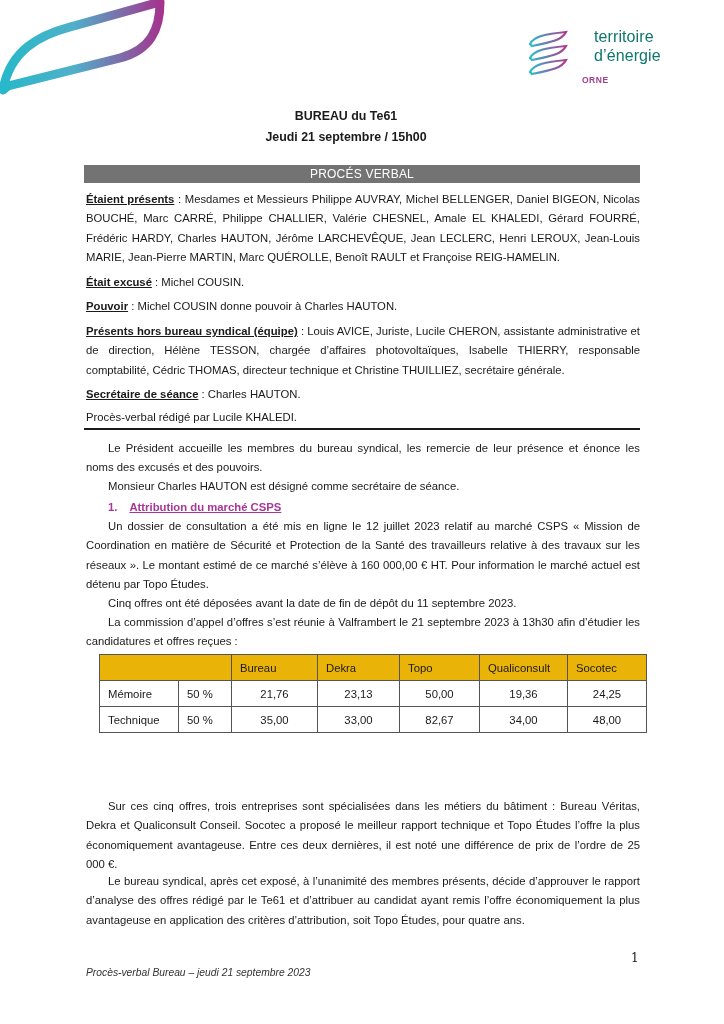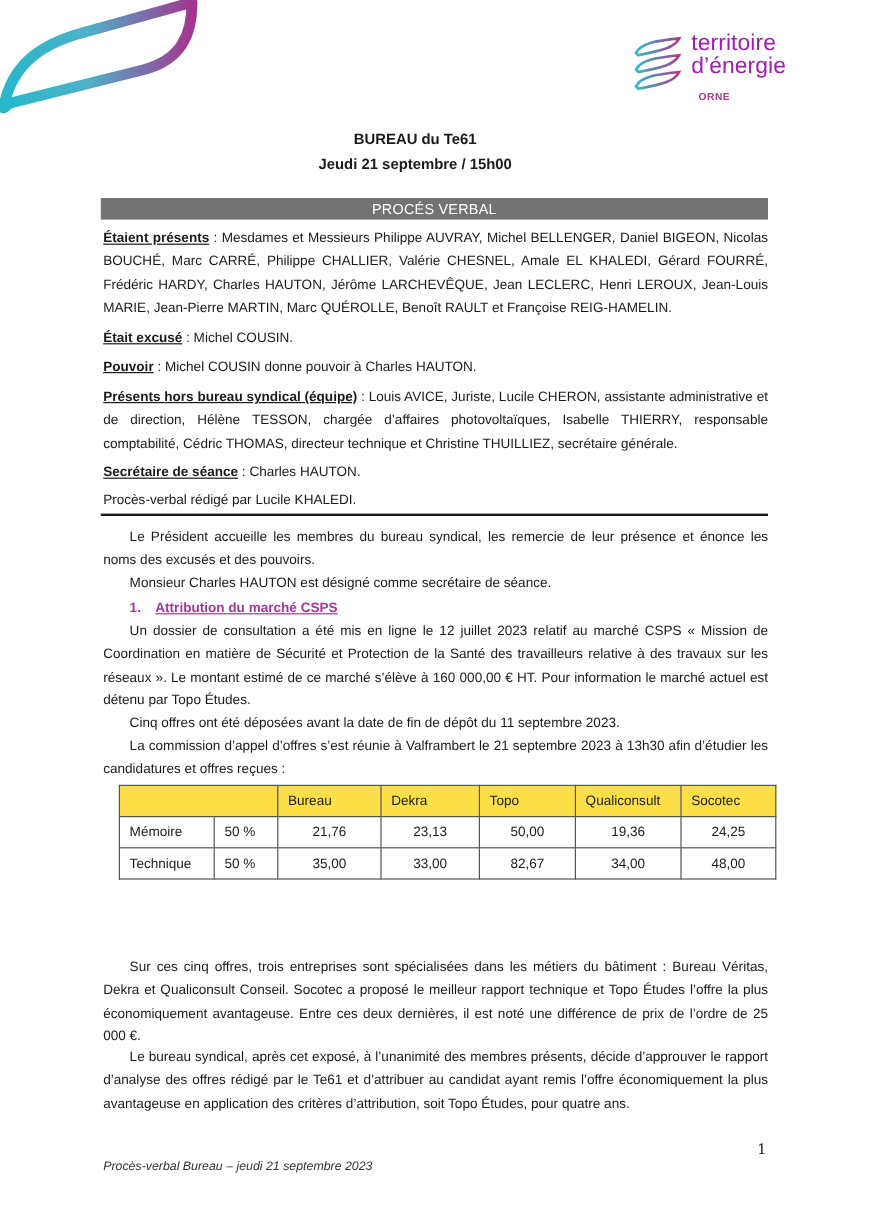--- a/index.html
+++ b/index.html
@@ -1,41 +1,41 @@
 <!DOCTYPE html>
 <html><head>
 <meta charset="utf-8">
 <style>
   html, body { margin: 0; padding: 0; background: #ffffff; }
   body { width: 724px; height: 1024px; position: relative; overflow: hidden;
          font-family: "Liberation Sans", "DejaVu Sans", sans-serif; color: #1a1a1a; }
   .corner-logo { position: absolute; left: 0; top: 0; width: 165px; height: 96px; }
   .brand { position: absolute; left: 526px; top: 28px; width: 170px; height: 58px; }
   .brand-mark { position: absolute; left: 0; top: 2px; width: 44px; height: 46px; }
-  .brand-text { position: absolute; left: 50px; top: -1px; font-size: 19px; line-height: 19px; color: #a21caf; letter-spacing: 0.1px; }
+  .brand-text { position: absolute; left: 68px; top: -1px; font-size: 16px; line-height: 19px; color: #0f766e; letter-spacing: 0.1px; }
   .brand-sub { position: absolute; left: 56px; top: 47px; font-size: 8.5px; color: #a03d8c; font-weight: bold; letter-spacing: 0.5px; }
 
   .title { position: absolute; left: 0; width: 692px; text-align: center; font-size: 12.4px; font-weight: bold; }
   .title1 { top: 109px; }
   .title2 { top: 130px; }
 
   .banner { position: absolute; left: 84px; top: 165px; width: 556px; height: 18px; background: #737373;
             color: #ffffff; font-size: 12px; text-align: center; line-height: 18px; letter-spacing: 0.2px; }
 
   .txt { position: absolute; left: 86px; width: 554px; font-size: 11.3px; line-height: 19.3px; text-align: justify; }
   .lbl { font-weight: bold; text-decoration: underline; }
   .sep { position: absolute; left: 84px; top: 428px; width: 556px; height: 2px; background: #1a1a1a; }
   .indent { text-indent: 22px; }
   .section-title { position: absolute; left: 108px; top: 501px; font-size: 11.3px; color: #a8359a; font-weight: bold; }
   .section-title .num { margin-right: 12px; }
   .section-title .t { text-decoration: underline; }
 
   table.results { position: absolute; left: 99px; top: 654px; border-collapse: collapse; font-size: 11.3px; }
   table.results td { border: 1px solid #555; height: 25px; padding: 0 8px; }
-  table.results tr.head td { background: #fde047; }
+  table.results tr.head td { background: #eab308; }
   table.results td.c1 { width: 62px; }
   table.results td.c2 { width: 36px; text-align: left; }
   table.results td.num { text-align: center; }
   table.results td.w1 { width: 69px; }
   table.results td.w2 { width: 65px; }
   table.results td.w3 { width: 63px; }
   table.results td.w4 { width: 71px; }
   table.results td.w5 { width: 62px; }
   table.results tr.body td.thick { border-left: 1.5px solid #333; }
 

